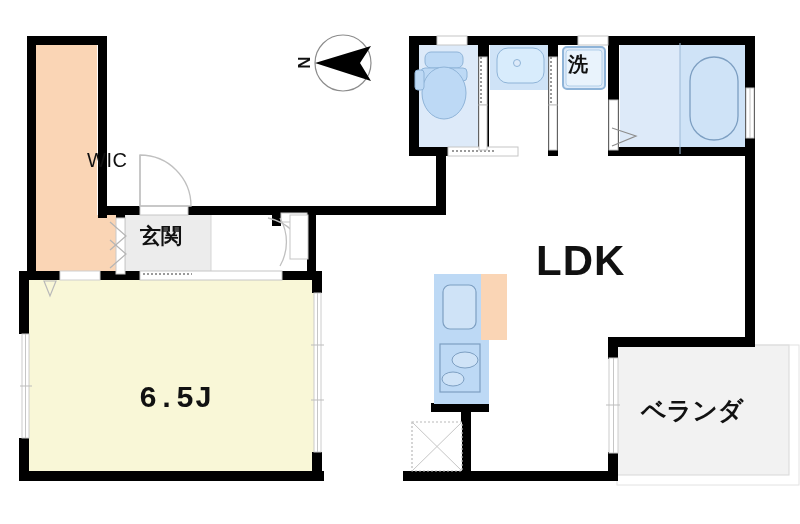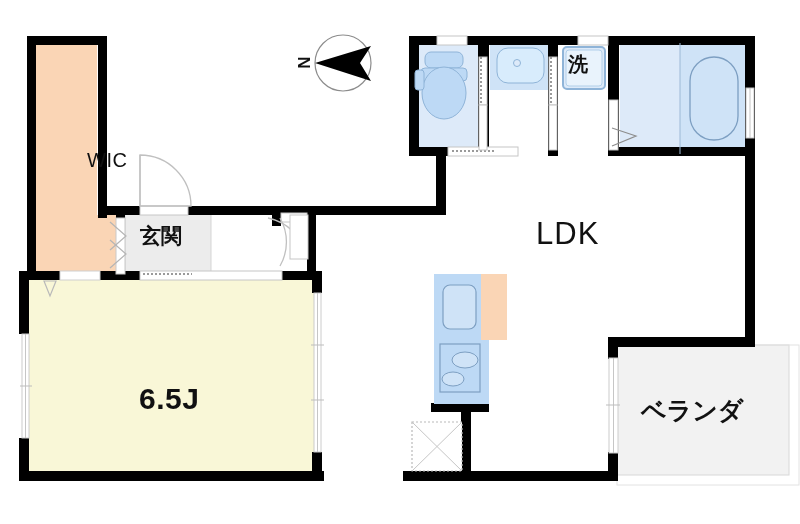--- a/index.html
+++ b/index.html
@@ -28,24 +28,24 @@
     position: absolute;
     color: #111111;
     font-family: "Liberation Sans", sans-serif;
     white-space: nowrap;
     line-height: 1;
     user-select: none;
   }
   .lbl-wic      { left: 46px;  top: 150px; font-size: 20px; font-weight: 500; letter-spacing: .5px; margin-left: 41px; }
   .lbl-genkan   { left: 140px; top: 225px; font-size: 21px; font-weight: 600; text-align: center; }
   .lbl-sen      { left: 568px; top: 54px;  font-size: 20px; font-weight: 600; }
-  .lbl-ldk      { left: 536px; top: 218px; font-size: 31px; font-weight: 400; letter-spacing: 1px; }
+  .lbl-ldk      { left: 536px; top: 240px; font-size: 42px; font-weight: 700; letter-spacing: 1px; }
   .lbl-ldk-a    { left: 533px; top: 276px; font-size: 29px; font-weight: 600; letter-spacing: .5px; }
   .lbl-room     { left: 124px; top: 336px; font-size: 31px; font-weight: 600; letter-spacing: .5px; }
-  .lbl-room-a   { left: 139px; top: 384px; font-size: 30px; font-weight: 600; letter-spacing: .5px; }
+  .lbl-room-a   { left: 139px; top: 384px; font-size: 30px; font-weight: 600; letter-spacing: .5px; font-family: Liberation Mono, monospace; }
   .lbl-veranda  { left: 641px; top: 398px; font-size: 25px; font-weight: 700; }
   .lbl-north    { left: 298px; top: 54px;  font-size: 17px; font-weight: 600;
                   transform: rotate(-90deg); transform-origin: 50% 50%; }
 </style>
 </head>
 <body>
 
 <div id="plan">
 
   <svg class="svg-layer" viewBox="0 0 800 524" xmlns="http://www.w3.org/2000/svg">

